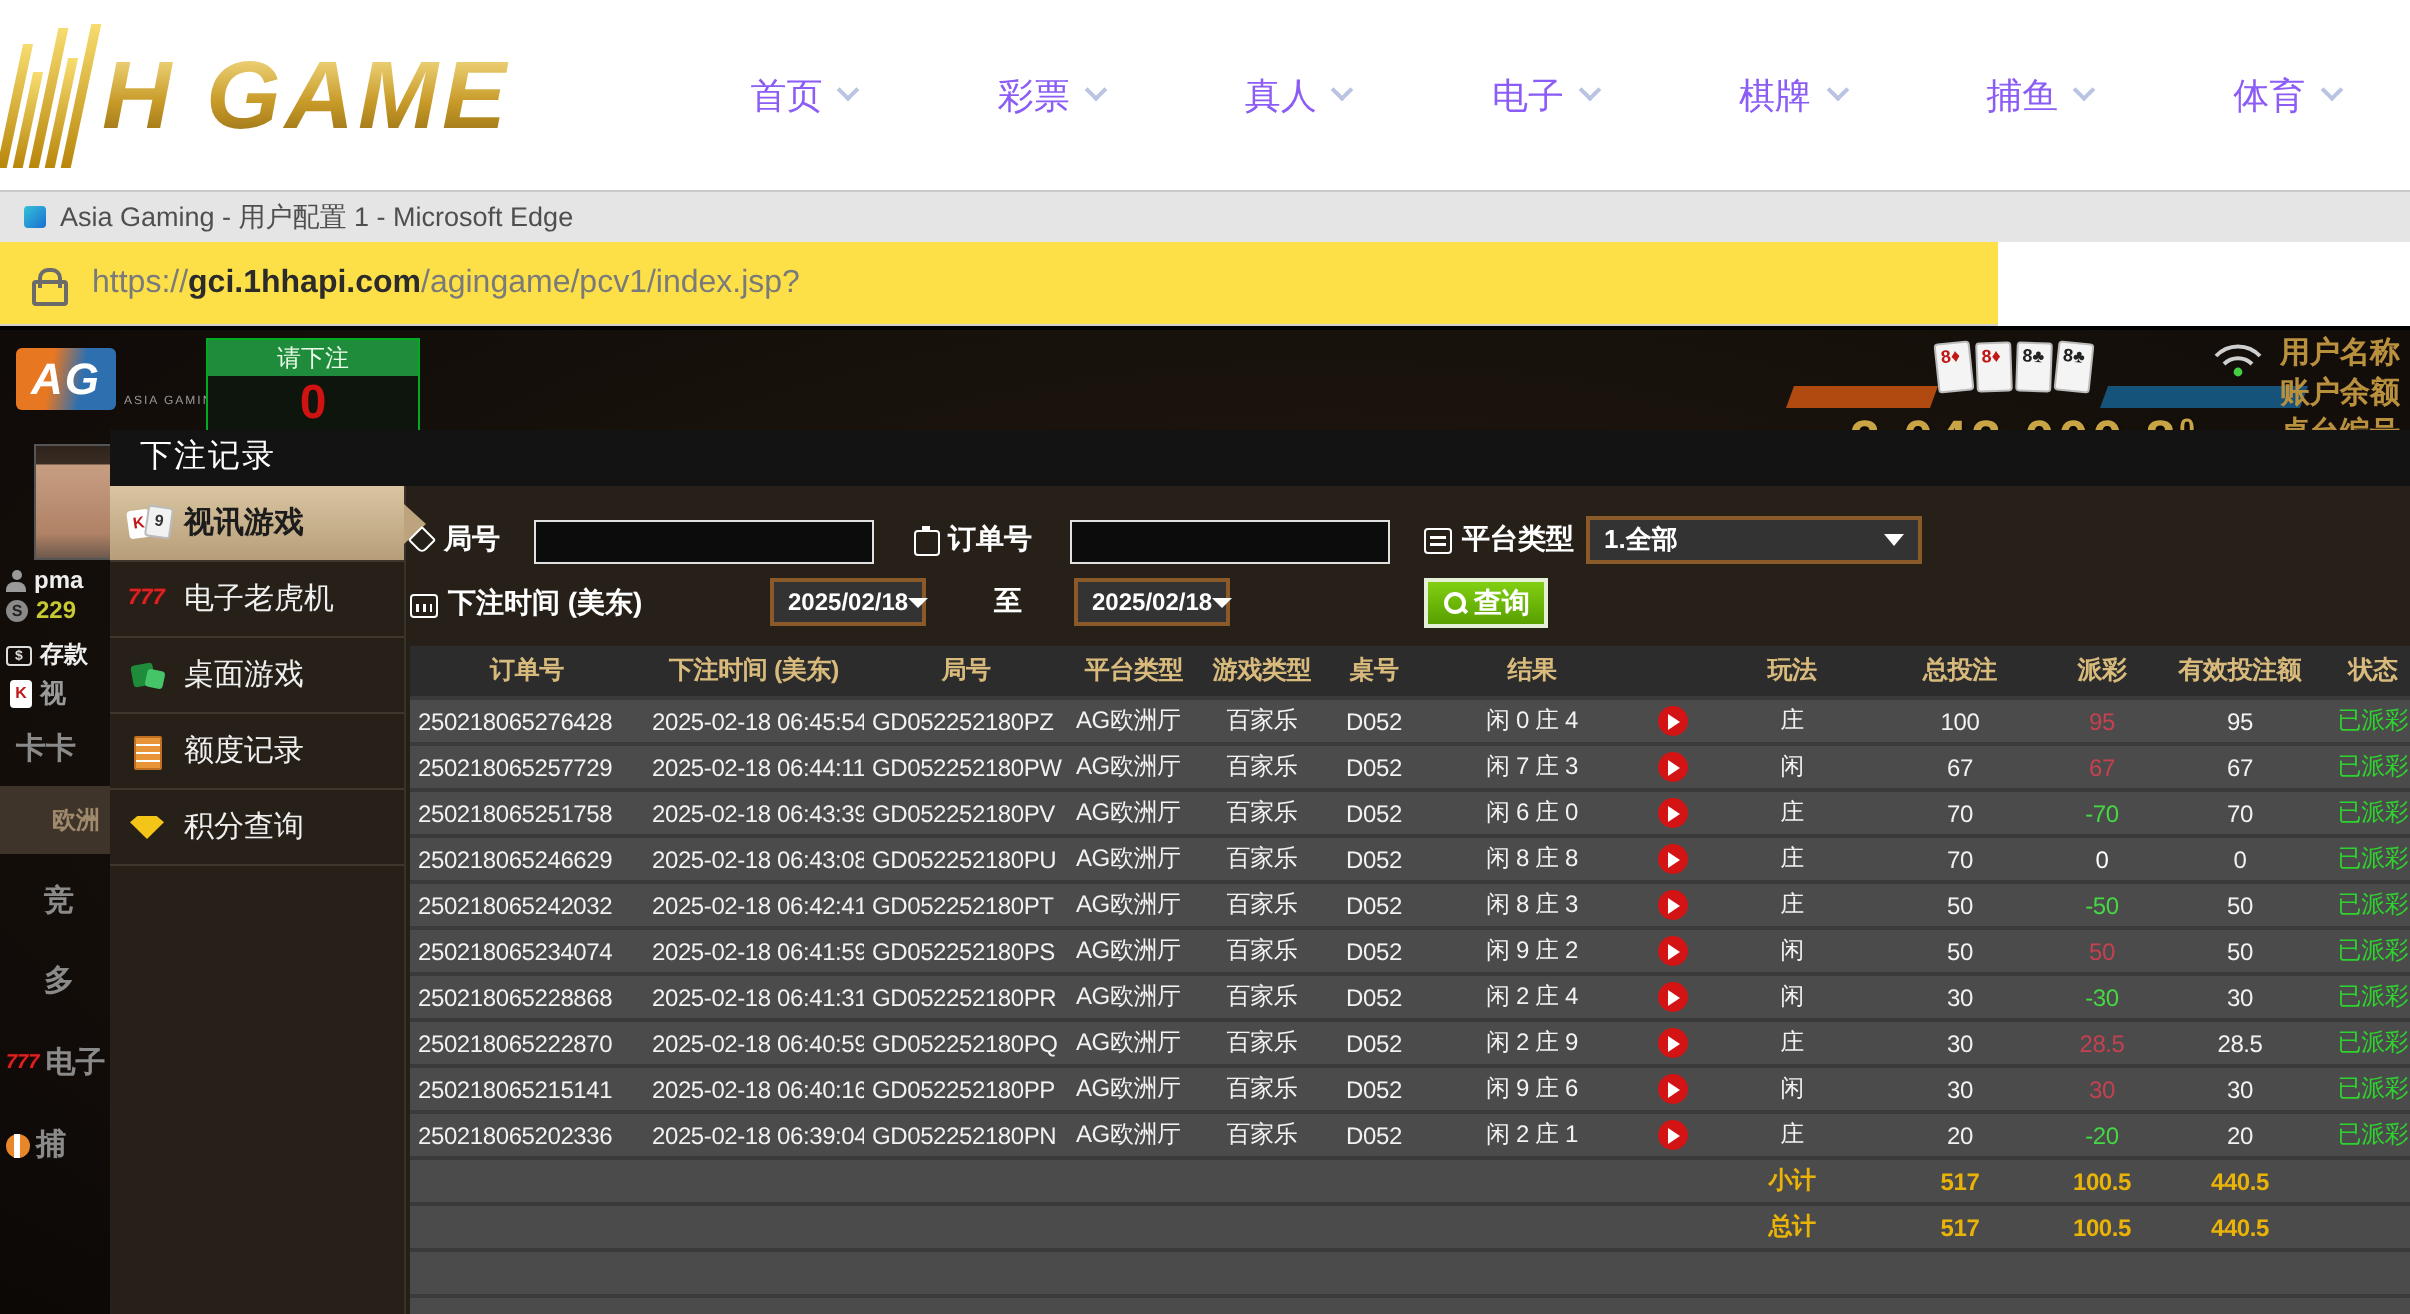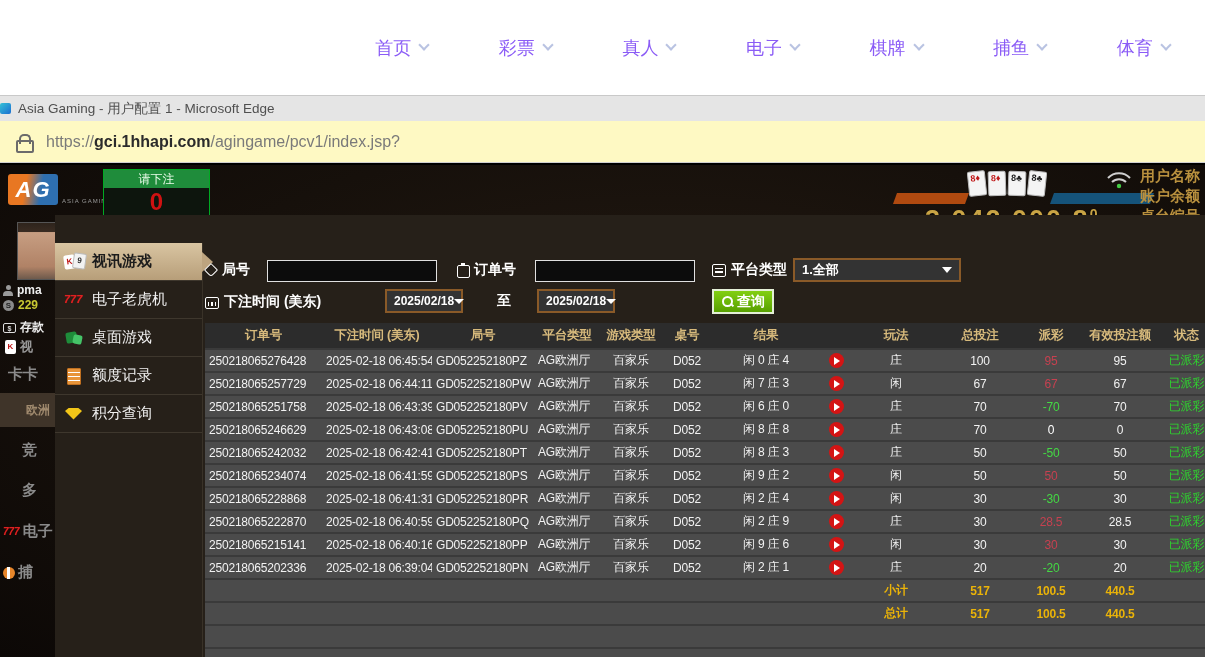--- a/index.html
+++ b/index.html
@@ -16,26 +16,26 @@
     -webkit-background-clip:text; background-clip:text; -webkit-text-fill-color:transparent; color:#c79a28; }
   #main-nav { position:absolute; left:340px; top:0; width:865px; height:95px;
     display:flex; align-items:center; justify-content:space-around; }
   .nav-item { display:flex; align-items:center; cursor:pointer; }
   .nav-label { font-size:18px; color:#8b5cf6; }
   .chev { width:8px; height:8px; border-right:2px solid #b9c3e2; border-bottom:2px solid #b9c3e2;
     transform:rotate(45deg); margin-left:9px; margin-top:-5px; }
 
   
   #edge-bar { position:absolute; left:0; top:95px; width:1205px; height:26px; background:#e5e5e5;
-    border-top:1px solid #c9c9c9; display:flex; align-items:center; padding-left:0; }
+    border-top:1px solid #c9c9c9; display:flex; align-items:center; padding-left:12px; }
   .edge-ico { width:11px; height:11px; border-radius:2px; background:linear-gradient(135deg,#35c1d7,#1b6ed1); margin-right:7px; }
   #edge-title { font-size:13.5px; color:#4f4f4f; }
 
   
-  #url-bar { position:absolute; left:0; top:121px; width:1205px; height:42px; background:#fef9c3;
+  #url-bar { position:absolute; left:0; top:121px; width:999px; height:42px; background:#fde047;
     border-bottom:1px solid #cfcfcf; display:flex; align-items:center; }
   .lock { position:relative; width:14px; height:15px; margin-left:16px; margin-right:16px; }
   .lock:before { content:""; position:absolute; left:3px; top:0; width:8px; height:8px;
     border:2px solid #6b6b6b; border-bottom:none; border-radius:5px 5px 0 0; }
   .lock:after { content:""; position:absolute; left:0; top:6px; width:14px; height:9px;
     border:2px solid #6b6b6b; border-radius:2px; }
   #url-text { font-size:16px; color:#7a7a7a; }
   #url-text b { color:#2b2b2b; font-weight:bold; }
 
   
@@ -160,20 +160,30 @@
   .cell.tot { color:#eab308; font-weight:bold;text-align:center; }
   .play-icon { width:15px; height:15px; border-radius:50%; background:#d41414; display:flex; align-items:center; justify-content:center; cursor:pointer; }
   .play-icon .tri { border-left:6px solid #fff; border-top:4px solid transparent; border-bottom:4px solid transparent; margin-left:2px; }
   .filler { background:#4b4b4b; margin-bottom:2px; flex:none; height:21px; }
   .filler.grow { flex:1; margin-bottom:0; }
 </style>
 </head>
 <body>
 
 <div id="site-header">
+  <div id="logo">
+    <span class="logo-bars">
+      <i style="height:62px"></i>
+        <i style="height:48px"></i>
+        <i style="height:70px"></i>
+        <i style="height:55px"></i>
+        <i style="height:72px"></i>
+    </span>
+    <span class="logo-text">H GAME</span>
+  </div>
   <div id="main-nav">
       <div class="nav-item">
         <span class="nav-label">首页</span>
         <span class="chev"></span>
       </div>
       <div class="nav-item">
         <span class="nav-label">彩票</span>
         <span class="chev"></span>
       </div>
       <div class="nav-item">
@@ -272,20 +282,21 @@
     <span class="s777">777</span>
     <span>电子</span>
   </div>
   <div class="frag menu-frag" style="left:3px;top:398px">
     <span class="fish-ico"></span>
     <span>捕</span>
   </div>
 </div>
 
 <div id="modal">
+  <div id="modal-title">下注记录</div>
   <div id="msidebar">
       <div class="side-item active">
         <span class="sicon ic-cards"></span>
         <span>视讯游戏</span>
       </div>
       <div class="side-item">
         <span class="sicon ic-777"></span>
         <span>电子老虎机</span>
       </div>
       <div class="side-item">

